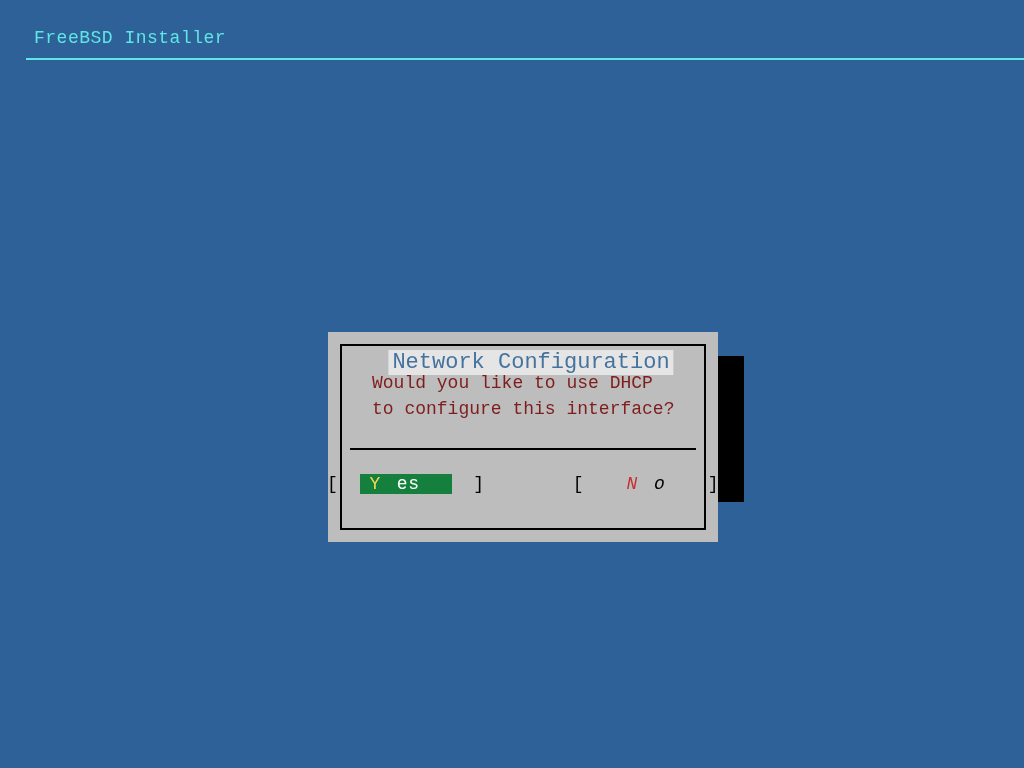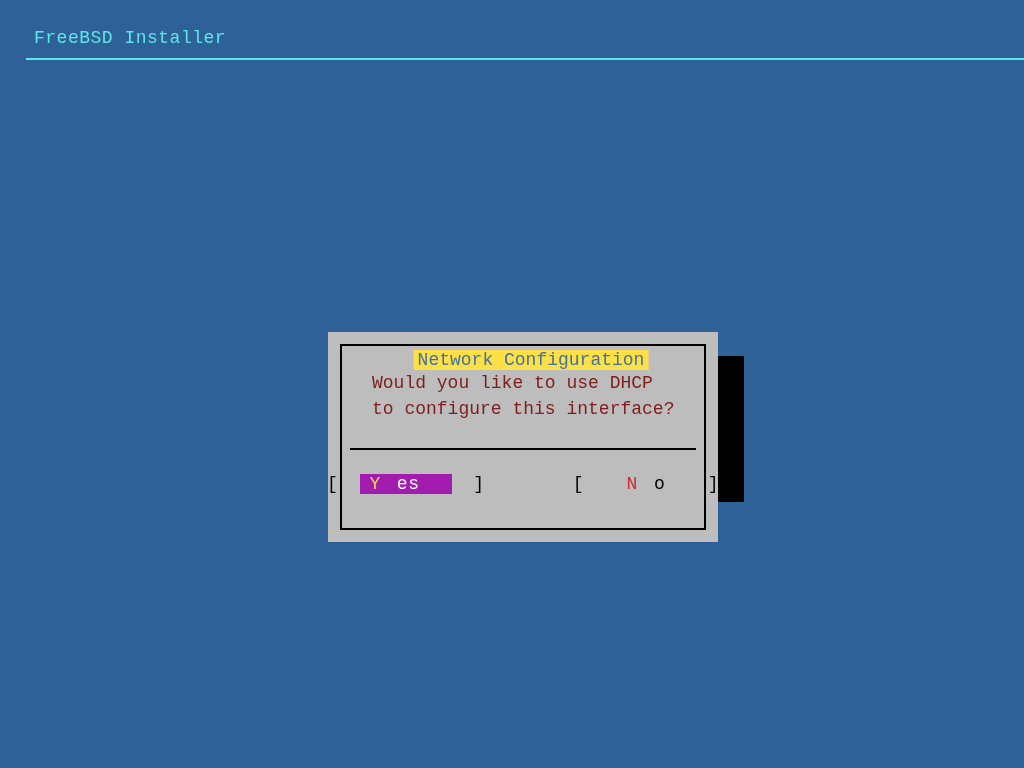--- a/index.html
+++ b/index.html
@@ -45,25 +45,25 @@
   }
   .dialog-top {
     position: relative;
     padding: 8px 14px 10px 14px;
   }
   .dialog-title {
     position: absolute;
     top: -12px;
     left: 50%;
     transform: translateX(-50%);
-    background: #fde047;
+    background: #e5e5e5;
     color: #46739e;
     padding: 0 4px;
     white-space: nowrap;
-    font-size: 18px;
+    font-size: 22px;
   }
   .dialog-msg {
     color: #7f1d1d;
     line-height: 1.45;
     white-space: pre;
     font-size: 18px;
   }
   .dialog-buttons {
     border-top: 2px solid #000;
     padding: 8px 0 10px 0;
@@ -77,30 +77,31 @@
     align-items: center;
     font-family: inherit;
     font-size: 18px;
     background: transparent;
     border: none;
     cursor: pointer;
     letter-spacing: 0.5px;
   }
   .btn-bracket { color: #000; }
   .btn-yes .btn-core {
-    background: #a21caf;
+    background: #15803d;
     color: #fff;
     padding: 0 2px;
     margin: 0 2px;
   }
   .btn-yes .hotkey { color: #f5d94f; }
   .btn-no .btn-core {
     color: #000;
     padding: 0 2px;
     margin: 0 2px;
+    font-style: italic;
   }
   .btn-no .hotkey { color: #c73030; }
 </style>
 </head>
 <body>
 
 <div class="title-bar">FreeBSD Installer</div>
 <hr class="title-rule">
 
 <div class="dialog-shadow"></div>

